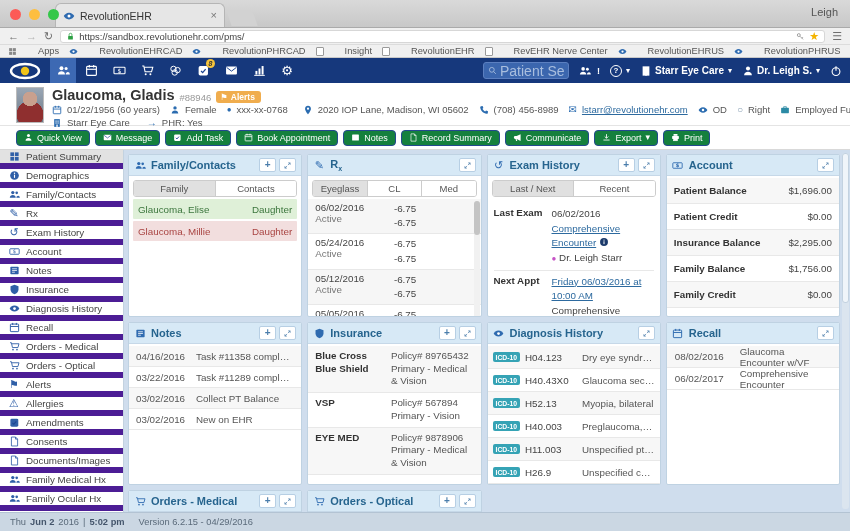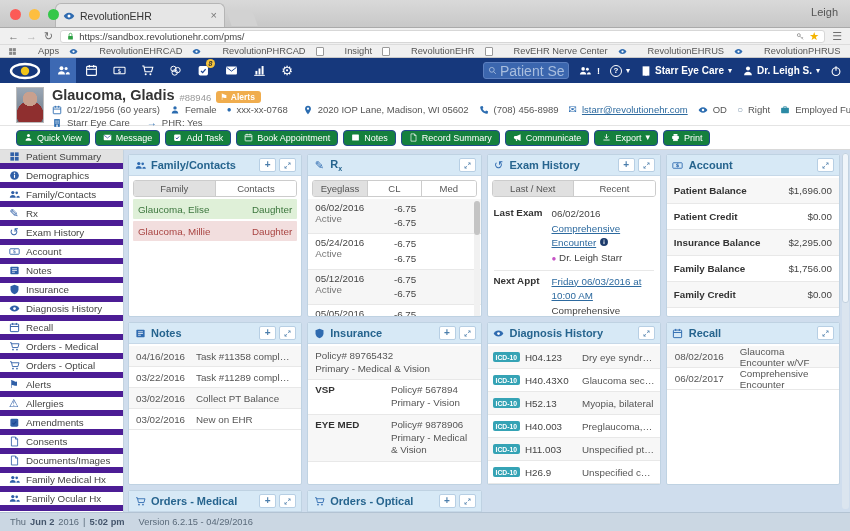--- a/index.html
+++ b/index.html
@@ -991,20 +991,21 @@
               <span class="p-btn">+</span>
               <span class="p-btn">
                 <svg viewBox="0 0 16 16" width="100%" height="100%" style="display:block">
                   <path d="M9.5 2H14v4.5M6.5 14H2V9.5M14 2l-5 5M2 14l5-5" fill="none" stroke="currentColor" stroke-width="1.6"></path>
                 </svg>
               </span>
             </span>
         </div>
         <div class="p-body" style="padding-top:2px">
           <div class="ins-row">
+              <span class="c">Blue Cross Blue Shield</span>
               <span class="p"><span>Policy# 89765432</span><br><span>Primary - Medical &amp; Vision</span></span>
             </div>
           <div class="ins-row">
               <span class="c">VSP</span>
               <span class="p"><span>Policy# 567894</span><br><span>Primary - Vision</span></span>
             </div>
           <div class="ins-row">
               <span class="c">EYE MED</span>
               <span class="p"><span>Policy# 9878906</span><br><span>Primary - Medical &amp; Vision</span></span>
             </div>

